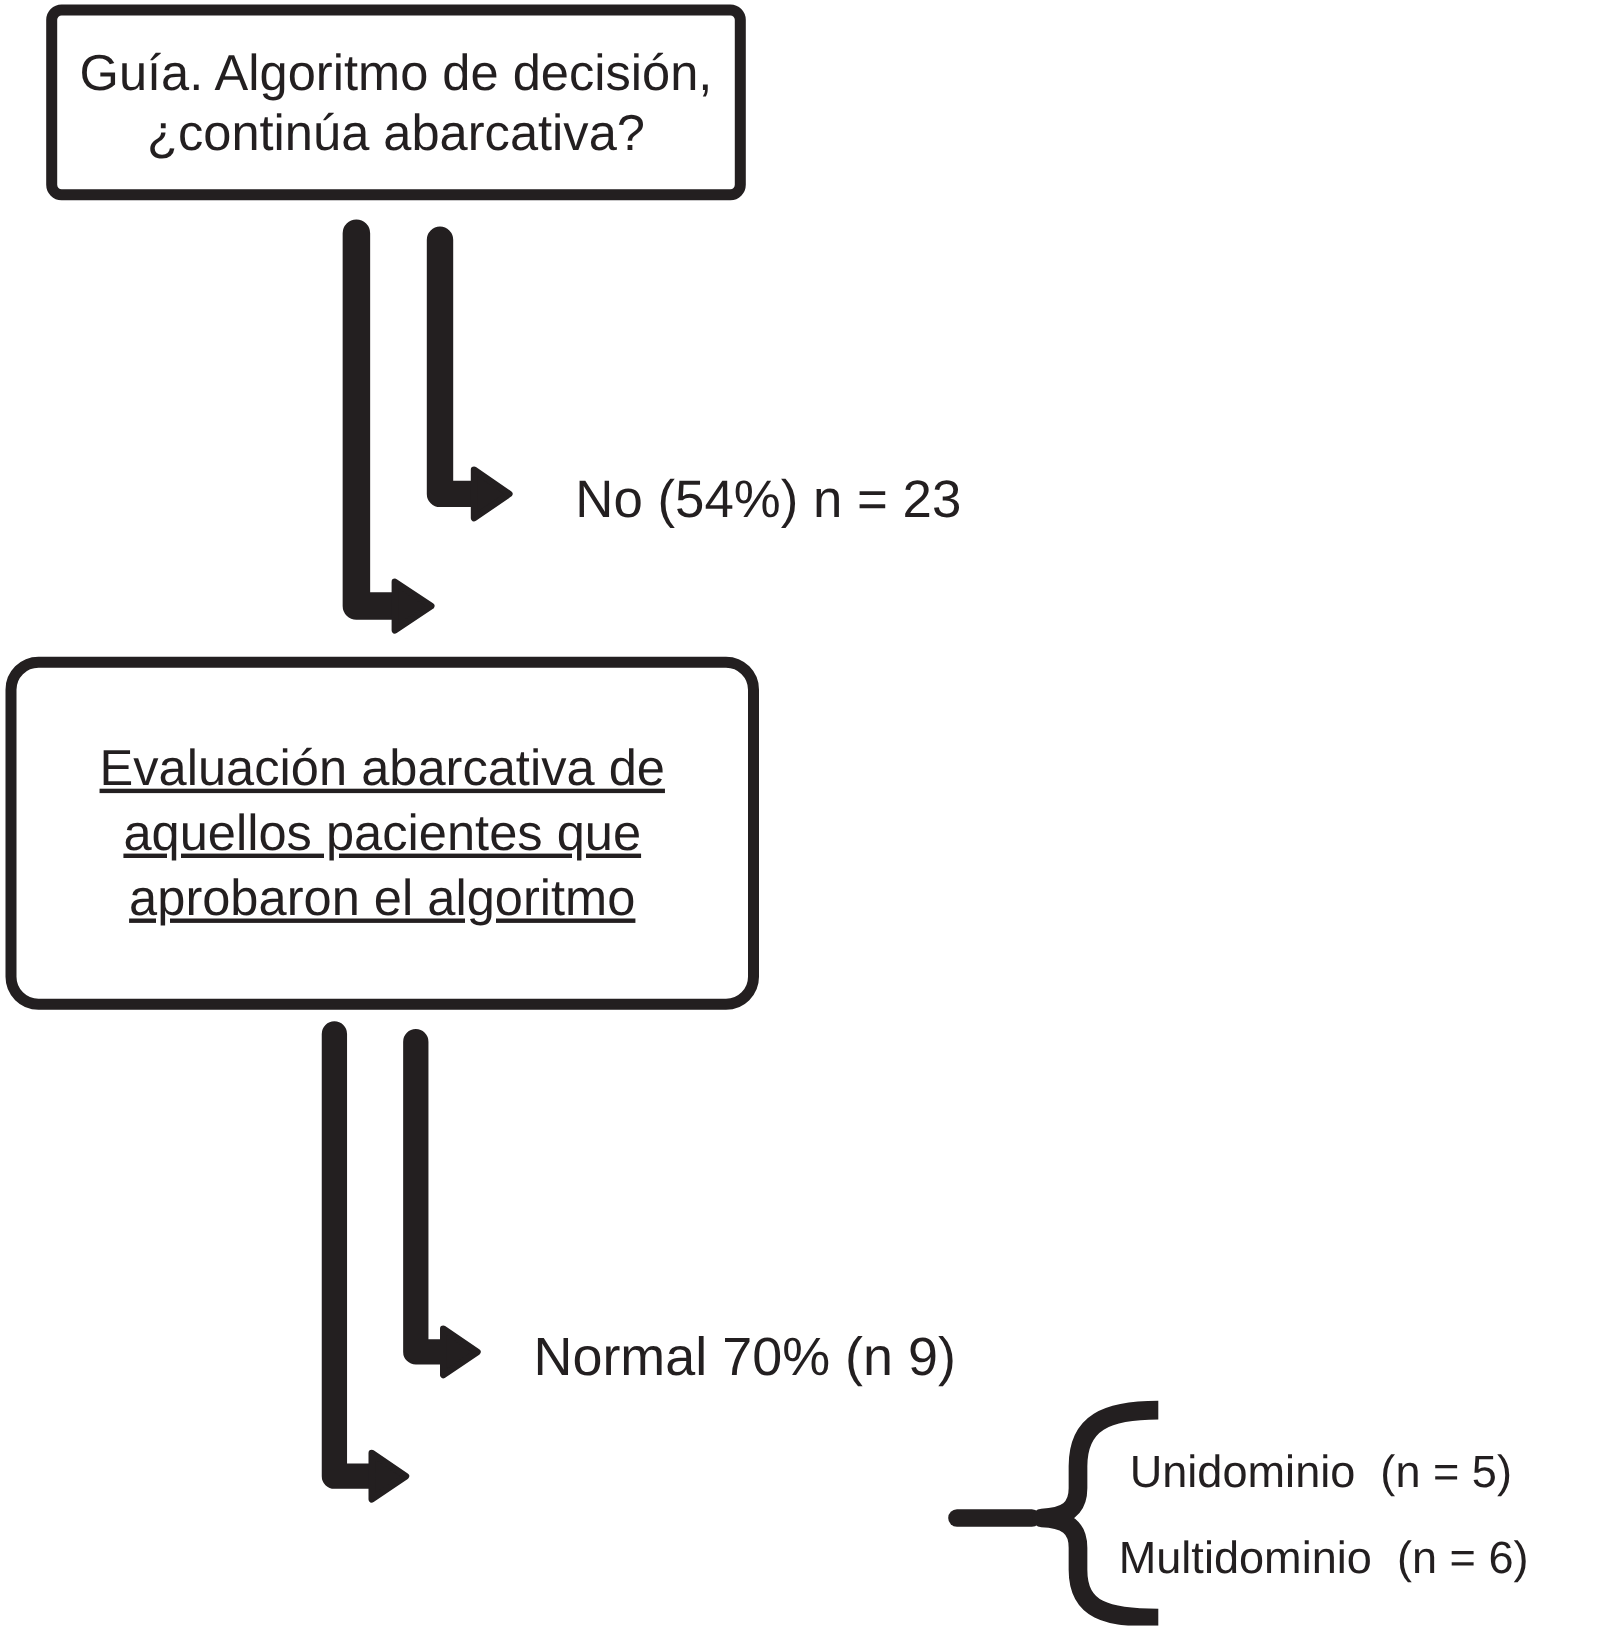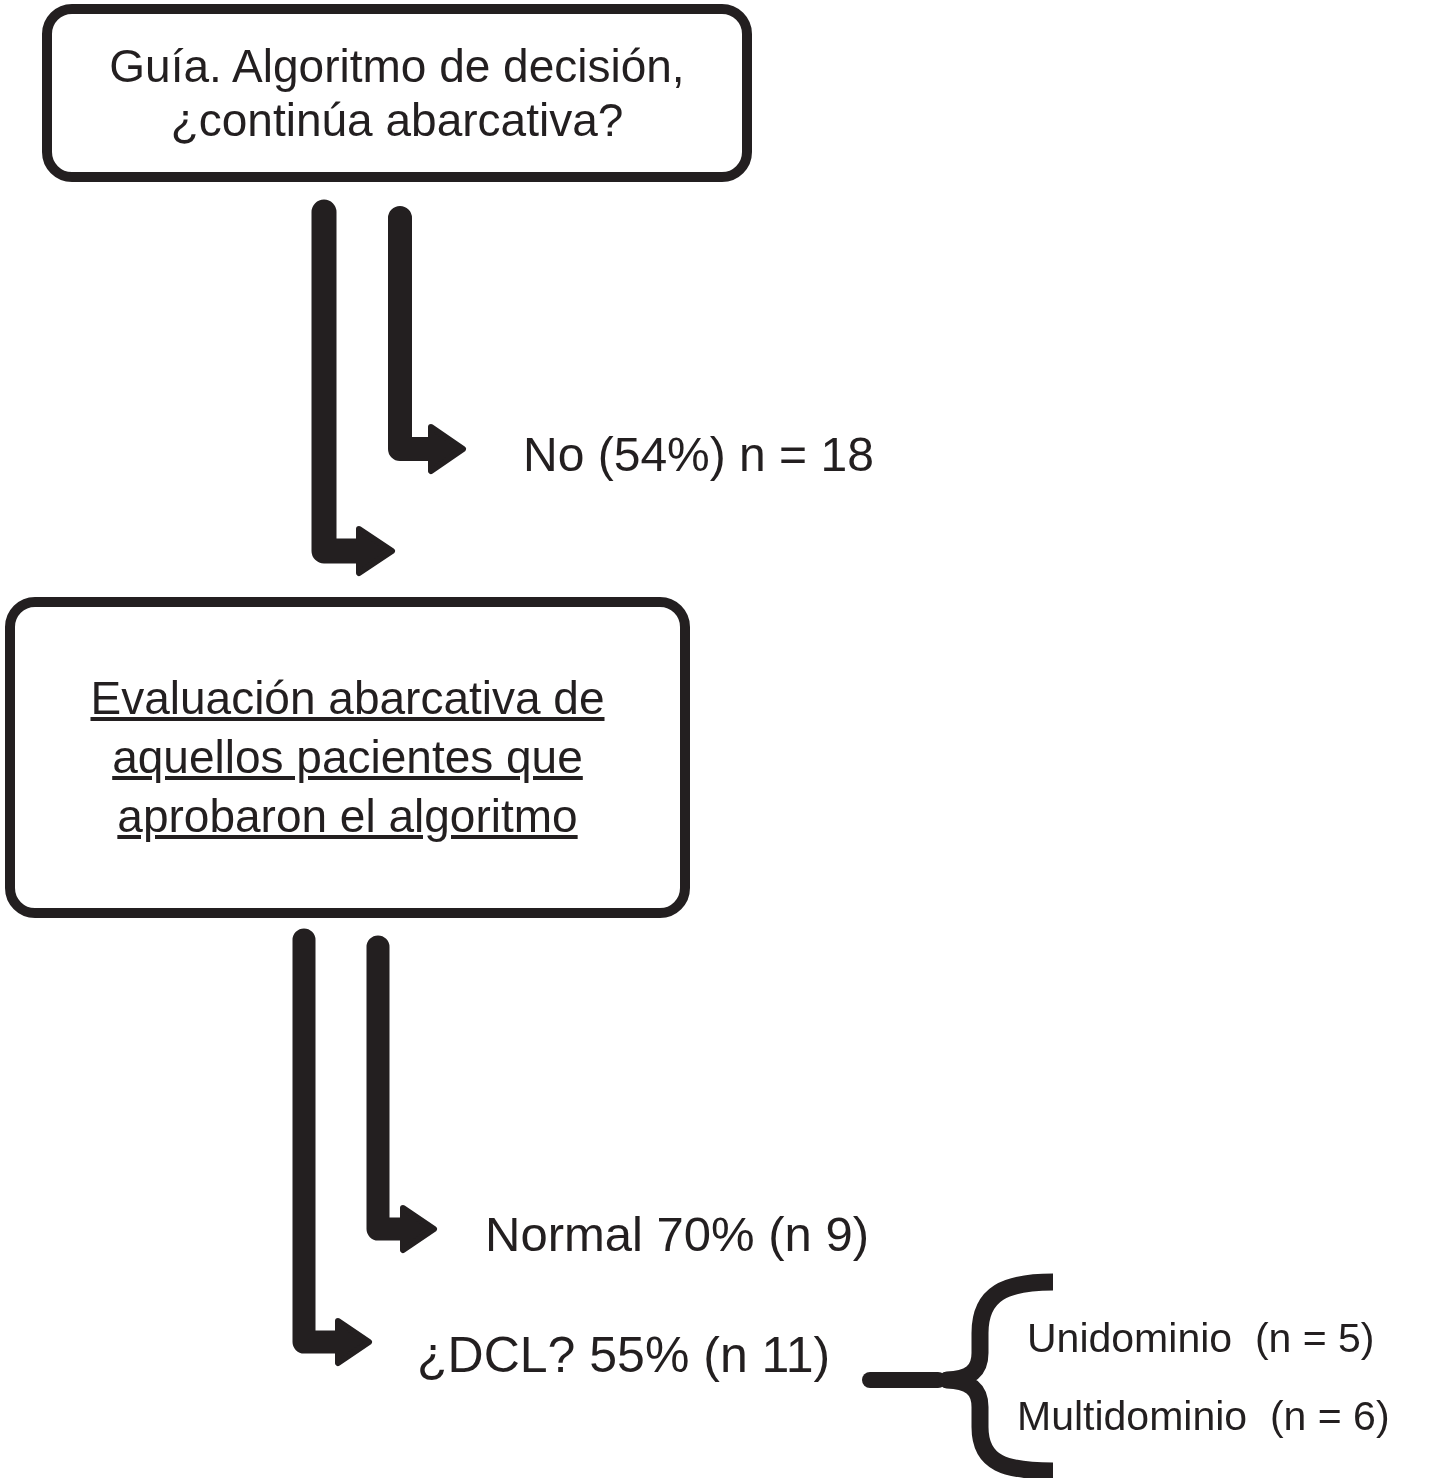--- a/index.html
+++ b/index.html
@@ -50,21 +50,21 @@
     flex-direction: column;
     align-items: center;
     justify-content: center;
     text-align: center;
   }
   .node-box .box-line {
     font-size: 46px;
     color: var(--ink);
     white-space: nowrap;
   }
-  #title-box { left: 42px; top: 4px; width: 710px; height: 178px; }
+  #title-box { left: 42px; top: 4px; width: 636px; height: 178px; border-radius: 14px; }
   #title-box .box-line { line-height: 54px; }
   #eval-box { left: 5px; top: 597px; width: 685px; height: 321px; text-decoration: underline; }
   #eval-box .box-line { line-height: 59px; }
 
   .branch-label {
     position: absolute;
     font-size: 48px;
     line-height: 58px;
     color: var(--ink);
     white-space: nowrap;
@@ -106,27 +106,26 @@
     <path class="bar" stroke-width="16" d="M 870 1380 L 938 1380"></path>
 
     <path class="brace" d="M 1053 1282 C 1006 1282 980 1293 980 1333 L 980 1353 C 980 1372 969 1379 947 1380 C 969 1381 980 1388 980 1407 L 980 1427 C 980 1464 1006 1471 1053 1471"></path>
   </svg>
 
   <div class="node-box" id="title-box">
     <div class="box-line">Guía. Algoritmo de decisión,</div>
     <div class="box-line">¿continúa abarcativa?</div>
   </div>
 
-  <div class="branch-label" id="label-no">No (54%) n = 18</div>
+  <div class="branch-label" id="label-no">No (54%) n = 23</div>
 
   <div class="node-box" id="eval-box">
     <div class="box-line">Evaluación abarcativa de</div>
     <div class="box-line">aquellos pacientes que</div>
     <div class="box-line">aprobaron el algoritmo</div>
   </div>
 
   <div class="branch-label" id="label-normal">Normal 70% (n 9)</div>
-  <div class="branch-label" id="label-dcl">¿DCL? 55% (n 11)</div>
 
   <div class="brace-label" id="label-unidominio">Unidominio&nbsp; (n = 5)</div>
   <div class="brace-label" id="label-multidominio">Multidominio&nbsp; (n = 6)</div>
 
 </div>
 
 </body></html>

